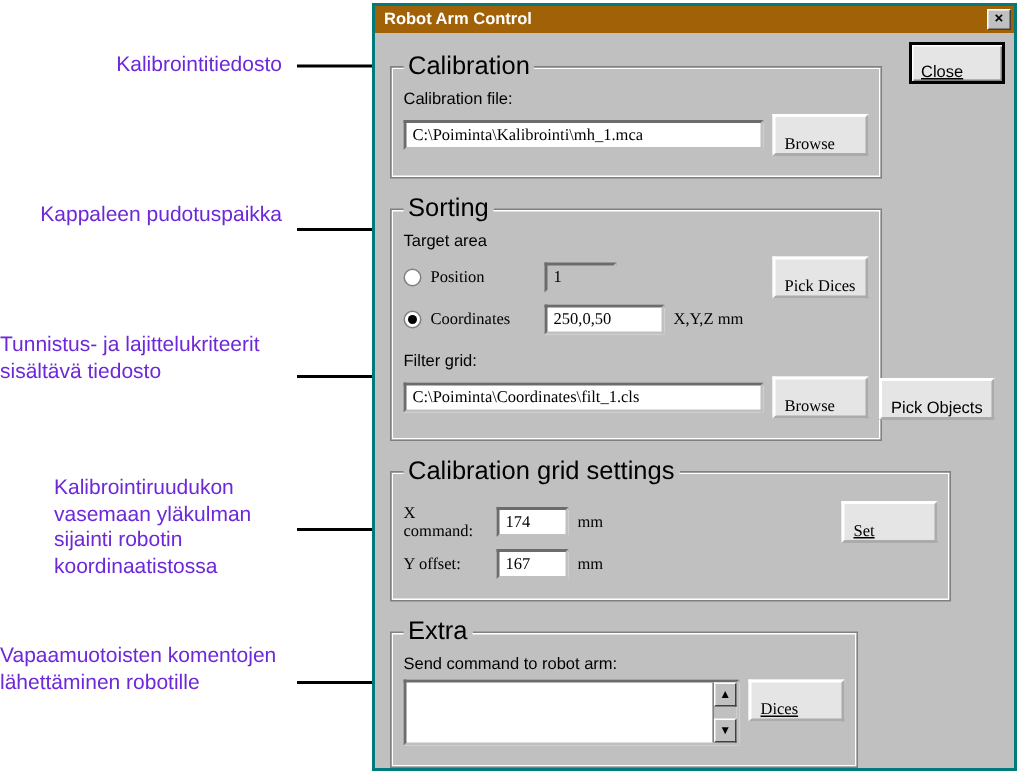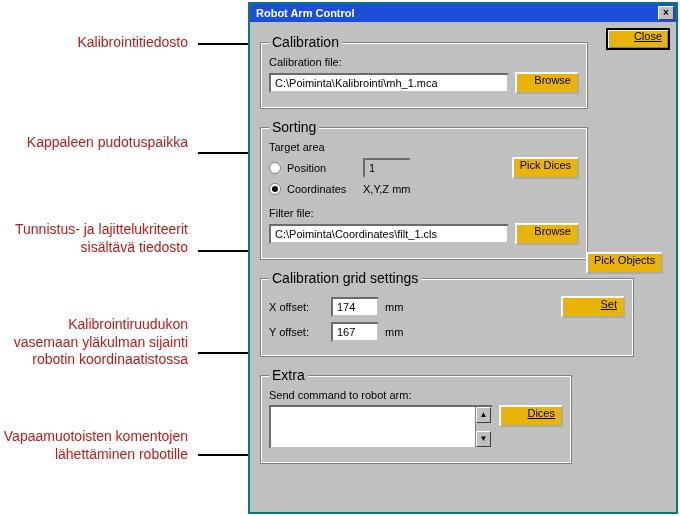--- a/index.html
+++ b/index.html
@@ -16,24 +16,24 @@
   .callouts {
     position: absolute;
     left: 0; top: 0;
     width: 248px;
     height: 516px;
     padding-right: 10px;
   }
   .callout {
     position: absolute;
     right: 60px;
-    text-align: right;
+    text-align: left;
     font-family: Arial, sans-serif;
     font-size: 14px;
-    color: #b91c1c;
+    color: #6d28d9;
     line-height: 1.25;
   }
   .arrow {
     position: absolute;
     right: 0px;
     height: 2px;
     background: #000;
   }
   .arrow::after {
     content: "";
@@ -47,21 +47,21 @@
   .dialog {
     position: absolute;
     left: 248px; top: 2px;
     width: 430px;
     height: 512px;
     background: #c0c0c0;
     border: 2px solid #007a7a;
   }
   .titlebar {
     height: 18px;
-    background: #1d4ed8;
+    background: #a16207;
     color: #fff;
     font-weight: bold;
     padding: 2px 2px 2px 6px;
     display: flex;
     justify-content: space-between;
     align-items: center;
   }
   .closex {
     width: 16px; height: 14px;
     background: #c0c0c0;
@@ -82,43 +82,43 @@
   fieldset.group {
     border: 1px solid #808080;
     box-shadow: inset -1px -1px 0 #fff, inset 1px 1px 0 #fff;
     margin: 4px 0 10px 0;
     padding: 6px 8px 10px 8px;
     position: relative;
   }
   fieldset.group > legend {
     padding: 0 3px;
     background: #c0c0c0;
-    font-size: 14px;
+    font-size: 17px;
   }
   .label { font-size: 11px; }
   .textfield {
     background: #fff;
     border: 2px inset #c0c0c0;
     height: 20px;
     padding: 2px 4px;
     font-size: 11px;
   }
   .textfield.disabled { background: #c0c0c0; }
   .btn {
-    background: #eab308;
+    background: #e5e5e5;
     border: 2px outset #fff;
     height: 22px;
     min-width: 64px;
     font-size: 11px;
-    text-align: right;
-    padding: 0 6px;
+    text-align: left;
+    padding: 12px 6px;
     cursor: pointer;
   }
   .btn.focus { border: 2px solid #000; box-shadow: inset 1px 1px 0 #fff, inset -1px -1px 0 #808080; }
-  .row { display: flex; align-items: center; gap: 6px; margin: 4px 0; }
+  .row { display: flex; align-items: center; gap: 6px; margin: 4px 0; font-family: Liberation Serif, serif; }
   .radio {
     width: 12px; height: 12px;
     border: 1px solid #808080;
     border-radius: 50%;
     background: #fff;
     display: inline-flex; align-items: center; justify-content: center;
     position: relative;
   }
   .radio.checked::after {
     content: ""; width: 6px; height: 6px; border-radius: 50%; background: #000;
@@ -153,21 +153,21 @@
 <div class="callouts">
   <div class="callout" style="top:34px;">Kalibrointitiedosto</div>
   <div class="arrow" style="top:43px; width:50px;"></div>
 
   <div class="callout" style="top:134px;">Kappaleen pudotuspaikka</div>
   <div class="arrow" style="top:152px; width:50px;"></div>
 
   <div class="callout" style="top:221px;">Tunnistus- ja lajittelukriteerit sisältävä tiedosto</div>
   <div class="arrow" style="top:250px; width:50px;"></div>
 
-  <div class="callout" style="top:316px;">Kalibrointiruudukon vasemaan yläkulman sijainti robotin koordinaatistossa</div>
+  <div class="callout" style="top:316px;padding-left:36px;">Kalibrointiruudukon vasemaan yläkulman sijainti robotin koordinaatistossa</div>
   <div class="arrow" style="top:352px; width:50px;"></div>
 
   <div class="callout" style="top:428px;">Vapaamuotoisten komentojen lähettäminen robotille</div>
   <div class="arrow" style="top:454px; width:50px;"></div>
 </div>
 
 <div class="dialog">
   <div class="titlebar">
     <span>Robot Arm Control</span>
     <div class="closex">
@@ -202,41 +202,42 @@
         <div class="textfield small disabled">1</div>
         <div style="flex:1"></div>
         <div class="btn">
           <span>Pick Dices</span>
         </div>
       </div>
 
       <div class="row">
         <span class="radio checked"></span>
         <span class="label" style="width:70px;">Coordinates</span>
+        <div class="textfield med">250,0,50</div>
         <span class="label">X,Y,Z mm</span>
       </div>
 
       <div style="height:8px"></div>
-      <div class="label">Filter file:</div>
+      <div class="label">Filter grid:</div>
       <div class="row">
         <div class="textfield wide">C:\Poiminta\Coordinates\filt_1.cls</div>
         <div class="btn">
           <span>Browse</span>
         </div>
       </div>
     </fieldset>
 
     <div class="btn abs" style="left:336px; top:230px; min-width:74px;">
       <span>Pick Objects</span>
     </div>
 
     <fieldset class="group" style="width:374px;">
       <legend>Calibration grid settings</legend>
       <div class="row">
-        <span class="label" style="width:56px;">X offset:</span>
+        <span class="label" style="width:56px;">X command:</span>
         <div class="textfield small">174</div>
         <span class="label" style="width:24px;">mm</span>
         <div style="flex:1"></div>
         <div class="btn">
           <span class="und">Set</span>
         </div>
       </div>
       <div class="row">
         <span class="label" style="width:56px;">Y offset:</span>
         <div class="textfield small">167</div>

